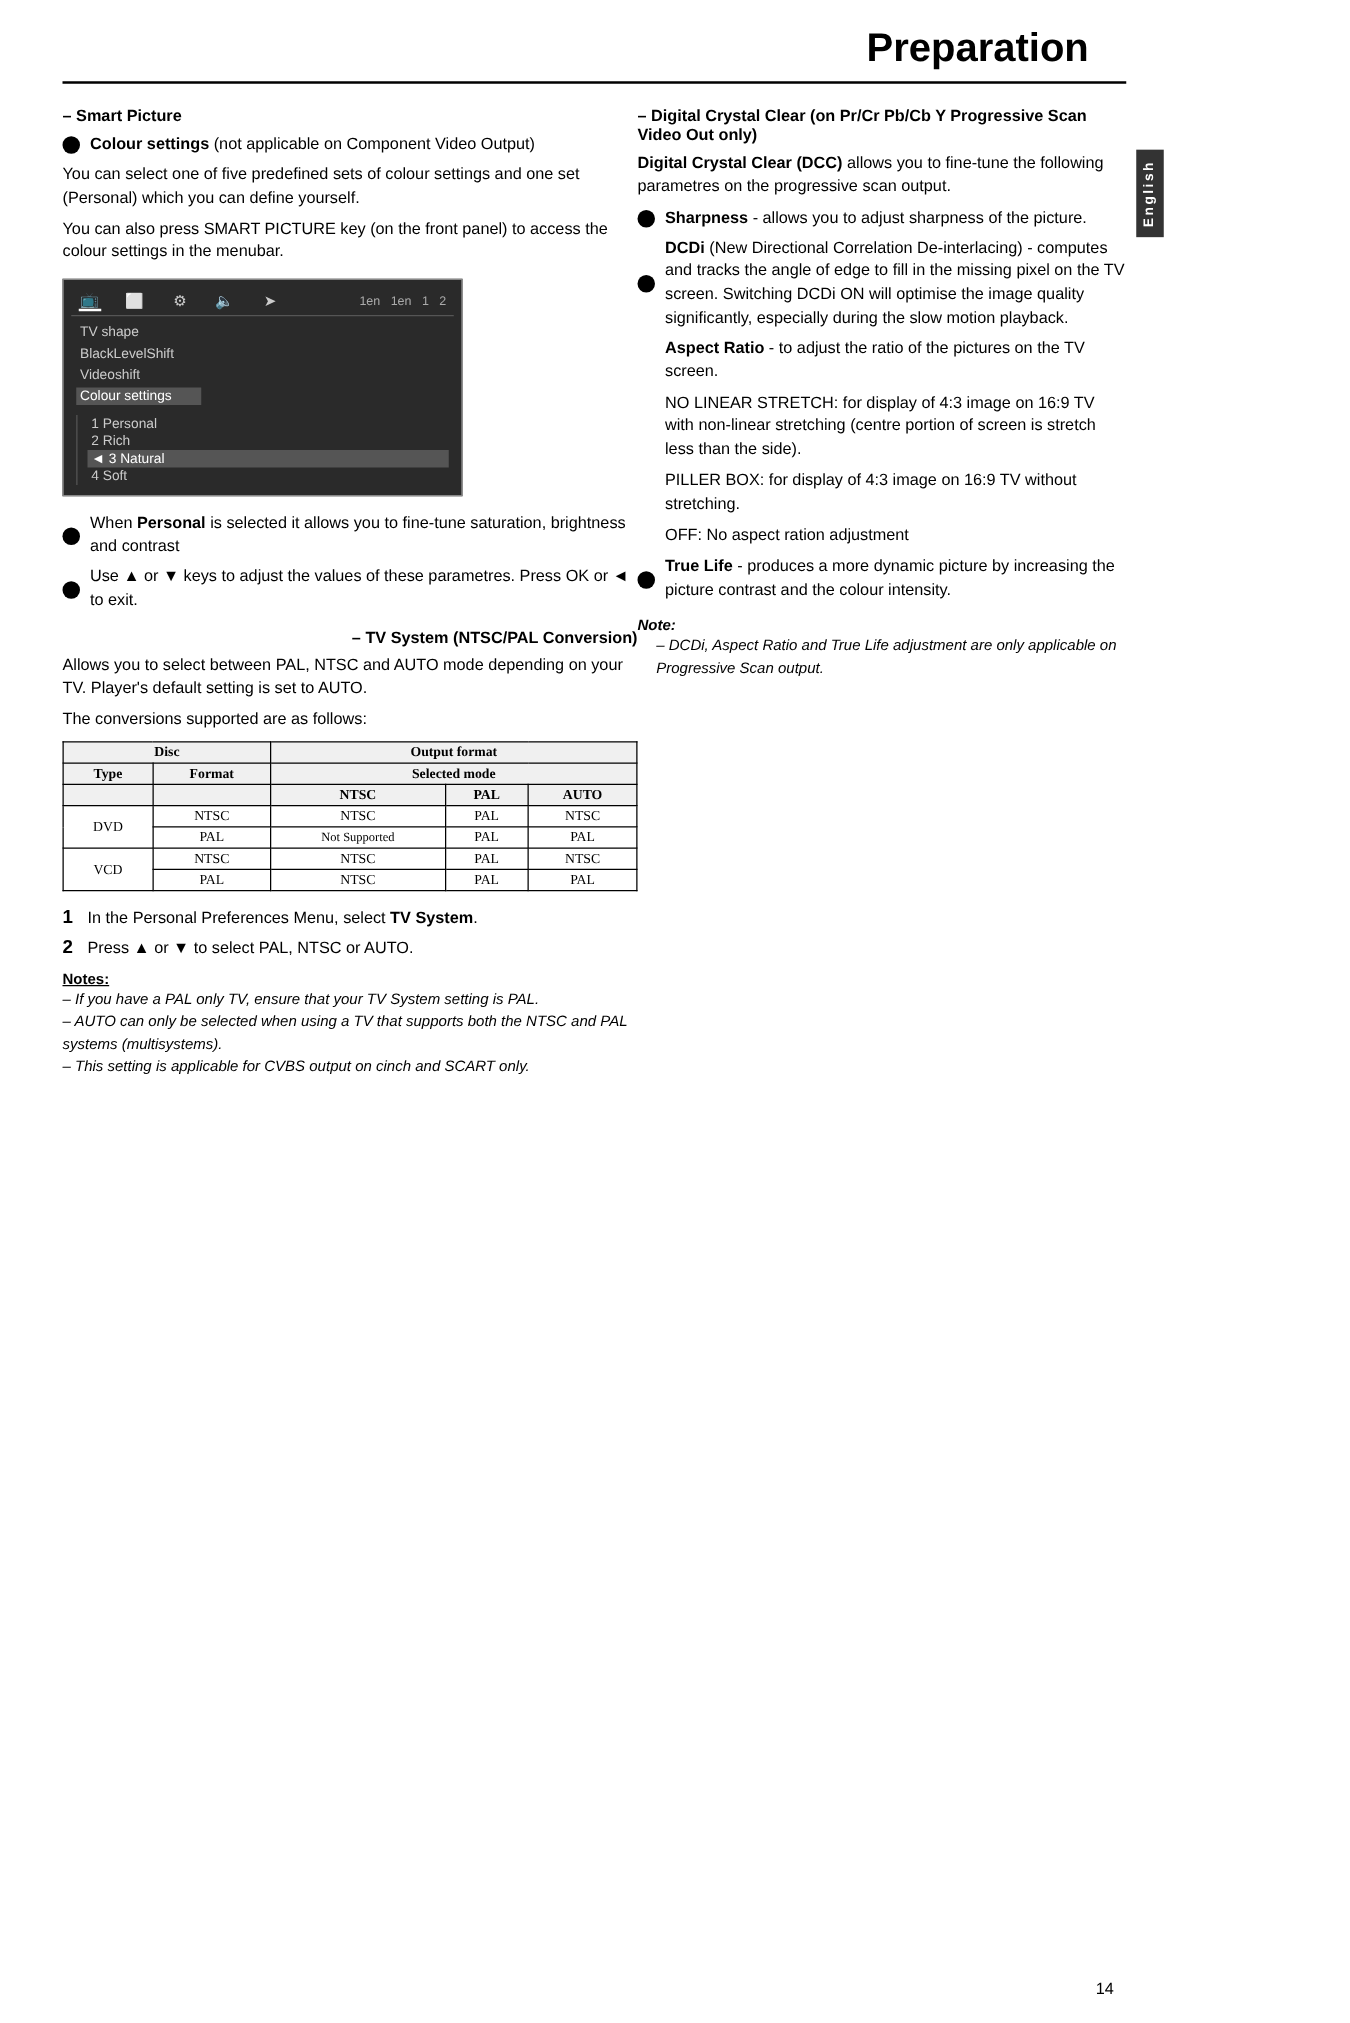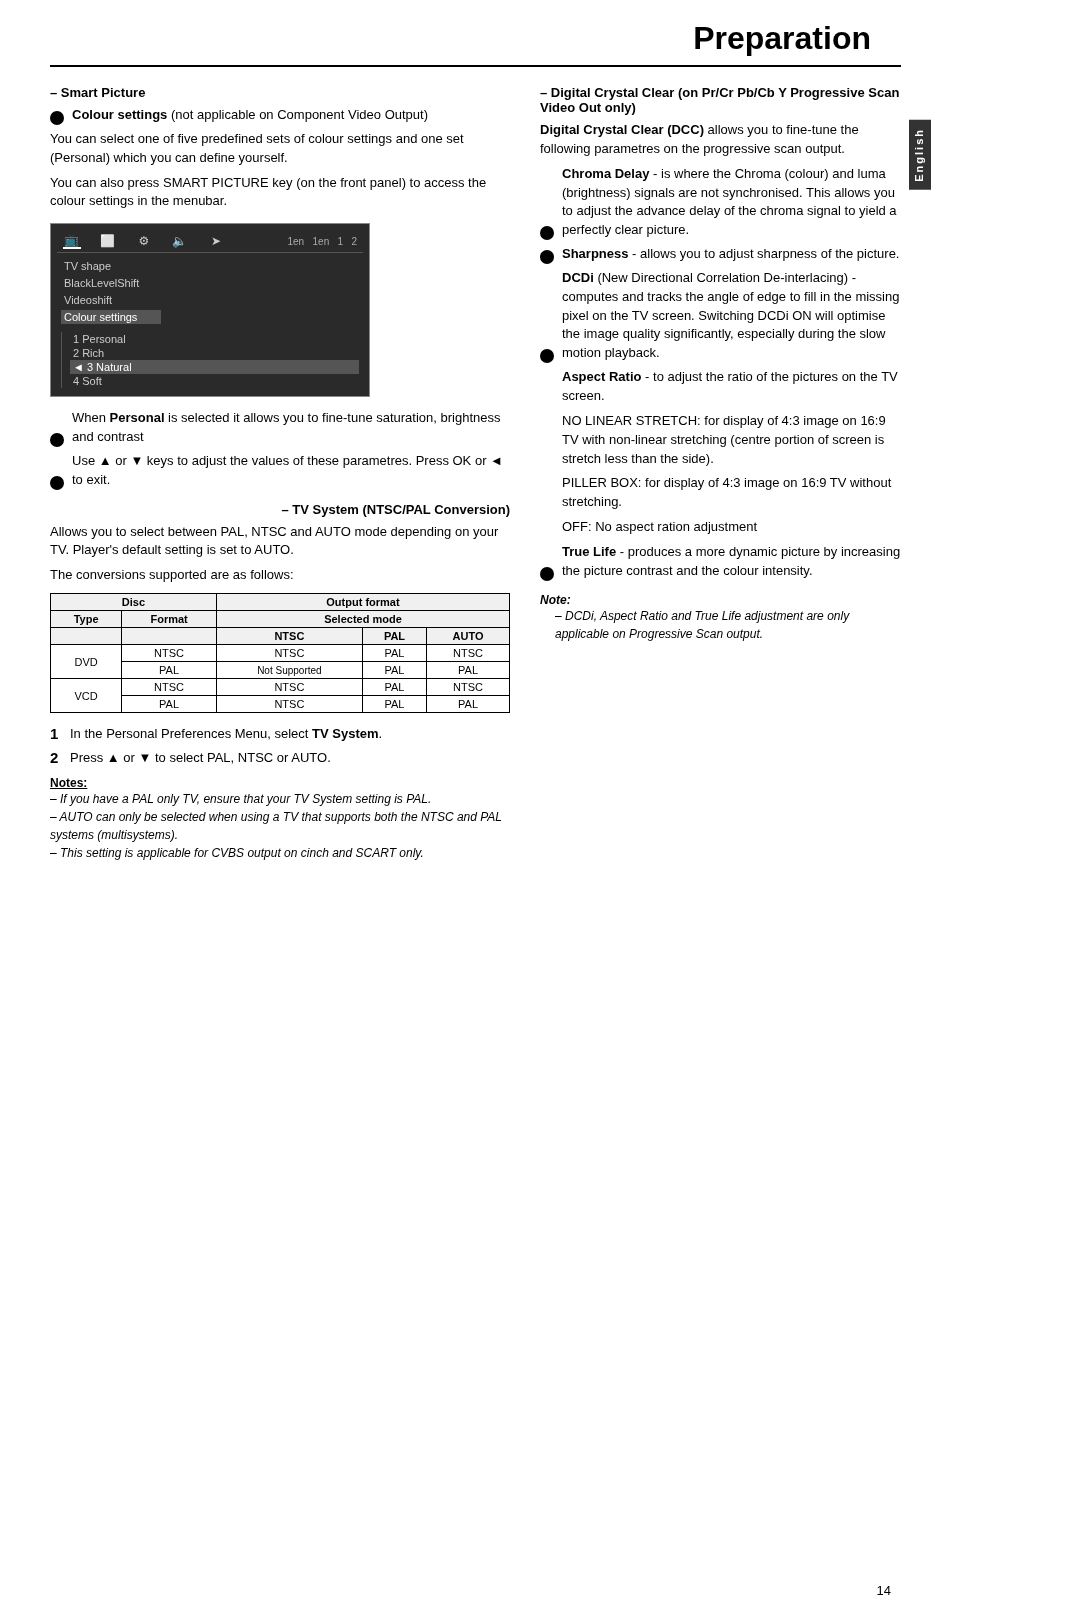--- a/index.html
+++ b/index.html
@@ -52,21 +52,20 @@
       color: #000;
       padding-bottom: 8px;
       border-bottom: 2px solid #000;
       margin-bottom: 18px;
       padding-right: 30px;
     }
 
     
     .two-col {
       display: flex;
-      gap: 30px;
     }
 
     .col-left {
       width: 460px;
       flex-shrink: 0;
     }
 
     .col-right {
       flex: 1;
     }
@@ -77,21 +76,21 @@
       margin-bottom: 6px;
     }
 
     .section-heading-dash::before {
       content: "– ";
     }
 
     
     .bullet-item {
       display: flex;
-      align-items: flex-end;
+      align-items: center;
       margin-bottom: 5px;
     }
 
     .bullet-dot {
       width: 14px;
       height: 14px;
       border-radius: 50%;
       background: #000;
       margin-right: 8px;
       margin-top: 2px;
@@ -182,20 +181,21 @@
       border-collapse: collapse;
       font-size: 11px;
       width: 100%;
       margin: 8px 0 12px 0;
     }
 
     .conversion-table th, .conversion-table td {
       border: 1px solid #000;
       padding: 2px 6px;
       text-align: center;
+      font-family: Liberation Serif, serif;
     }
 
     .conversion-table th {
       font-weight: bold;
       background: #f0f0f0;
     }
 
     .th-disc { background: #e0e0e0; }
     .th-output { background: #e0e0e0; }
 
@@ -407,27 +407,20 @@
 
         <div class="right-section-heading-dash">
           <b>– <span>Digital Crystal Clear (on Pr/Cr Pb/Cb Y Progressive Scan Video Out only)</span></b>
         </div>
 
         <p>
           <b>Digital Crystal Clear (DCC)</b>
           <span> allows you to fine-tune the following parametres on the progressive scan output.</span>
         </p>
 
-        <div class="bullet-item">
-          <div class="bullet-dot"></div>
-          <div class="bullet-content">
-            <b>Chroma Delay</b>
-            <span>- is where the Chroma (colour) and luma (brightness) signals are not synchronised. This allows you to adjust the advance delay of the chroma signal to yield a perfectly clear picture.</span>
-          </div>
-        </div>
 
 
         <div class="bullet-item">
           <div class="bullet-dot"></div>
           <div class="bullet-content">
             <b>Sharpness</b>
             <span>- allows you to adjust sharpness of the picture.</span>
           </div>
         </div>
 

